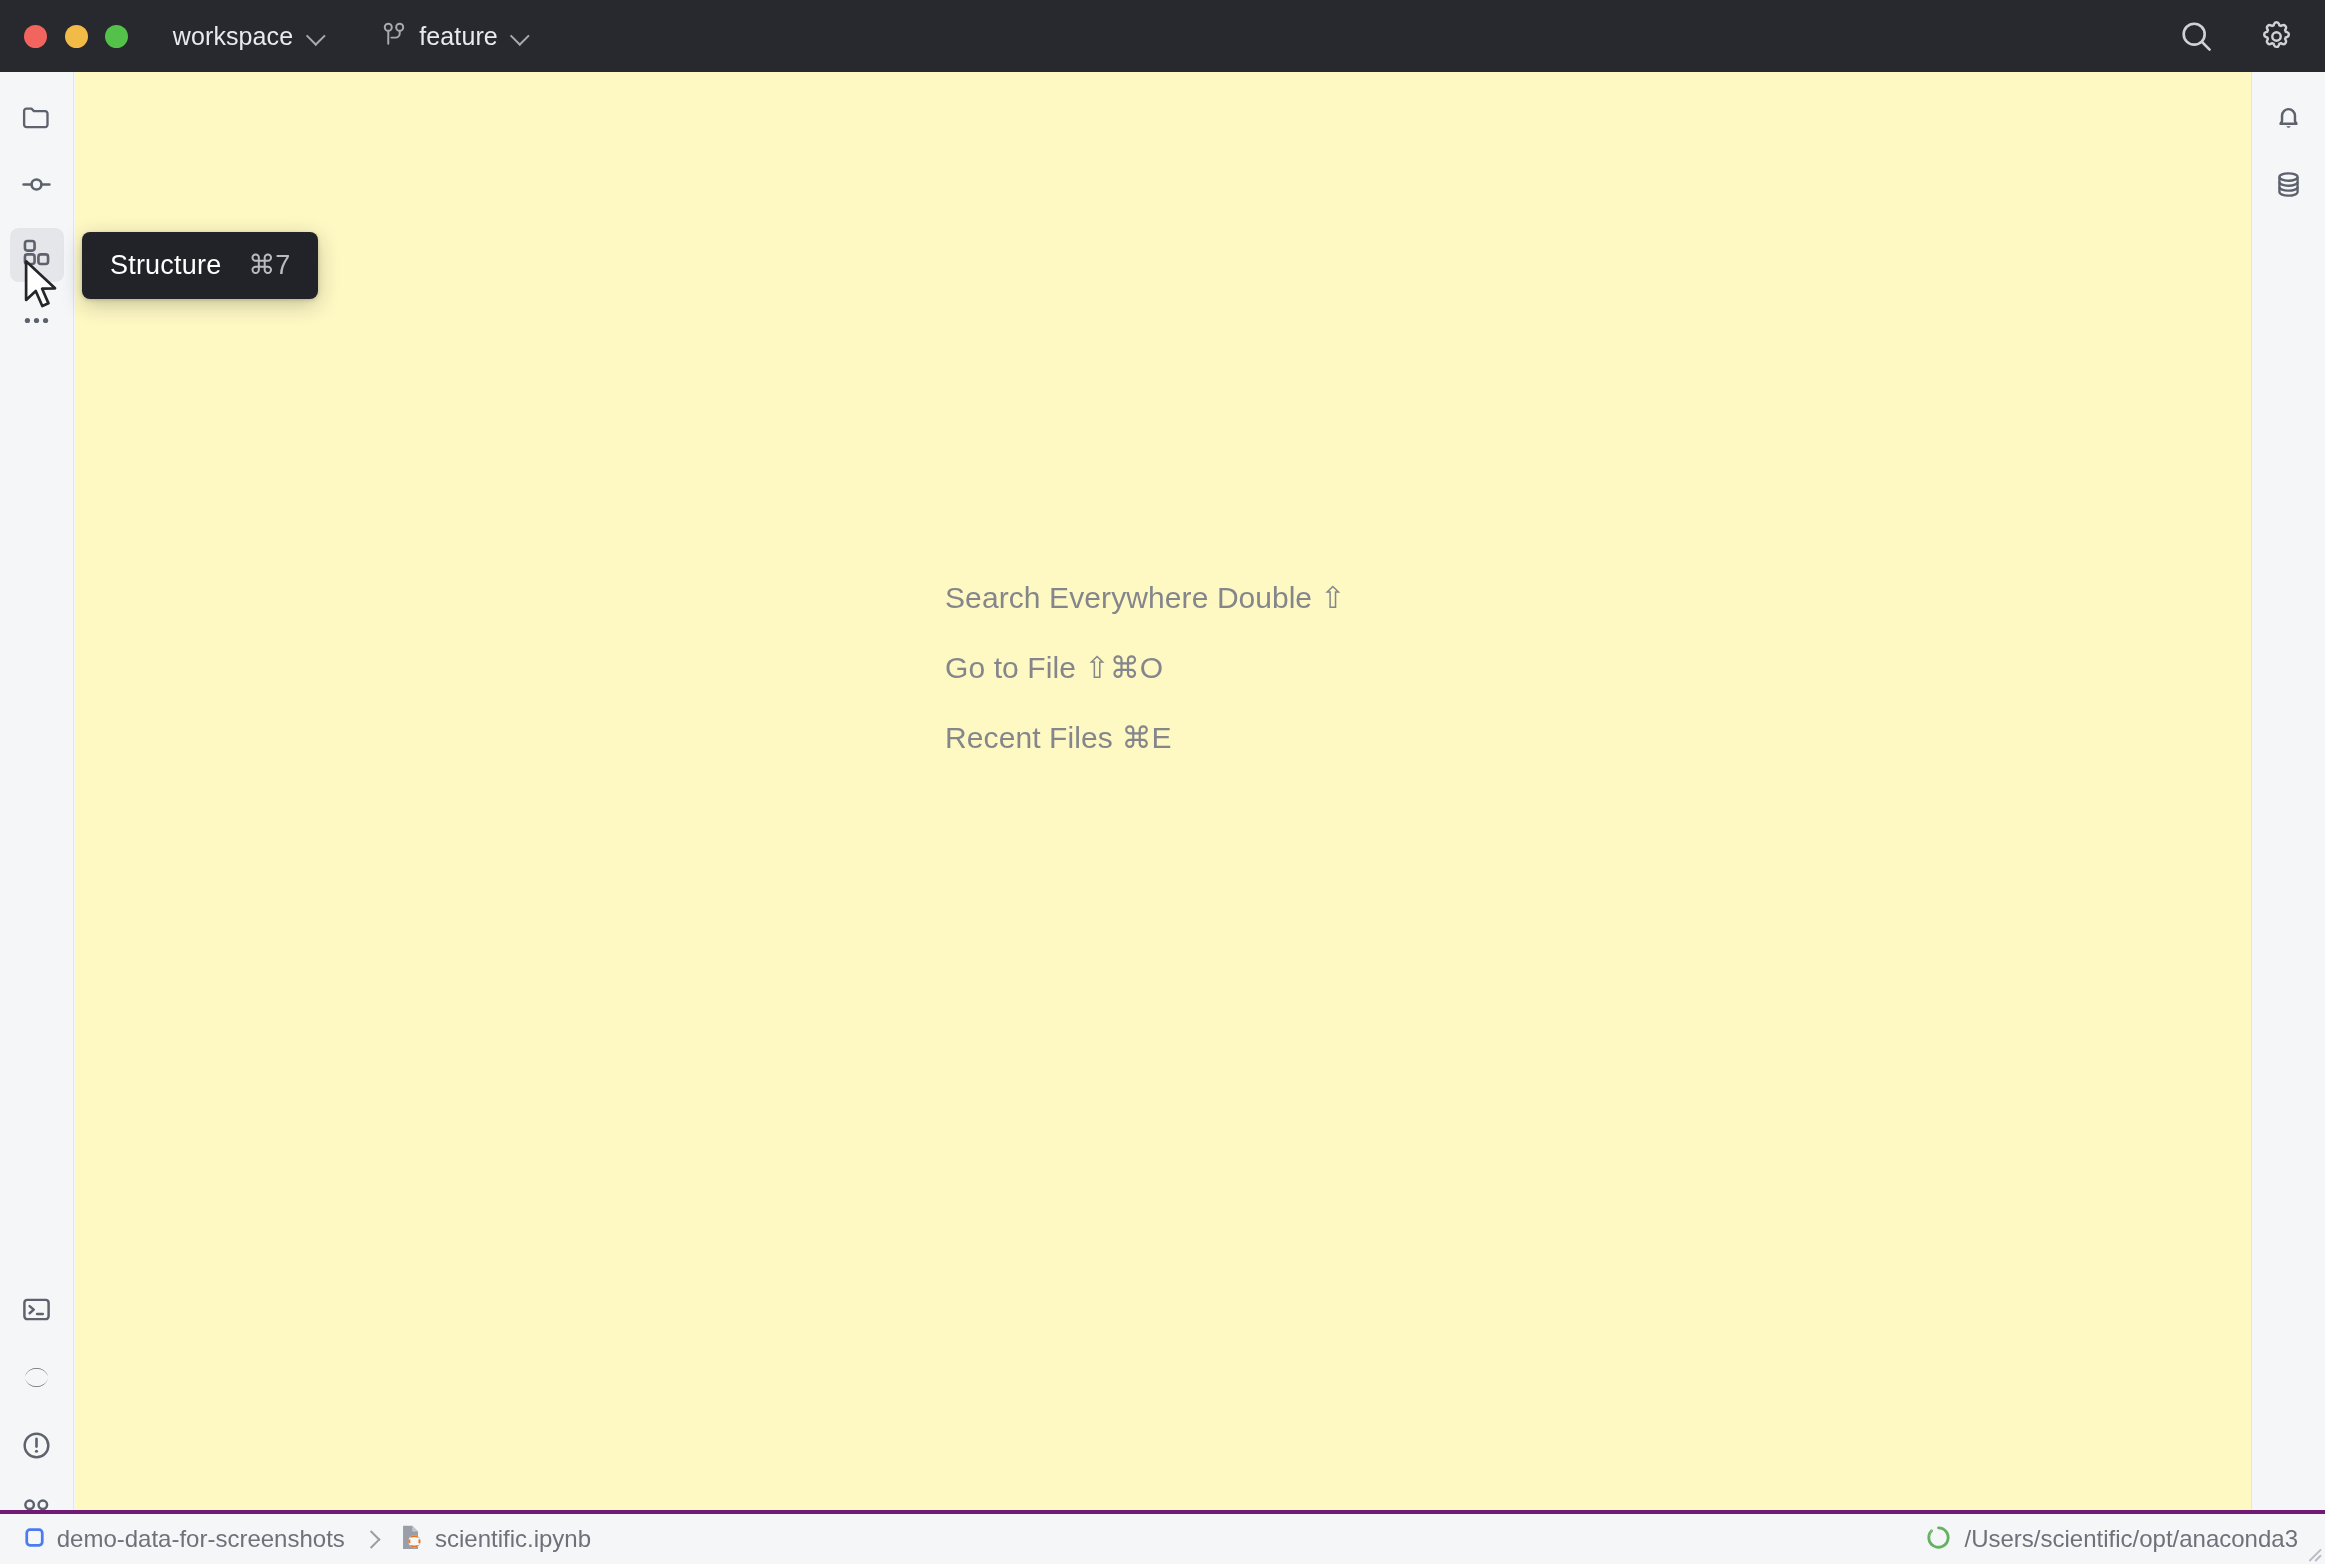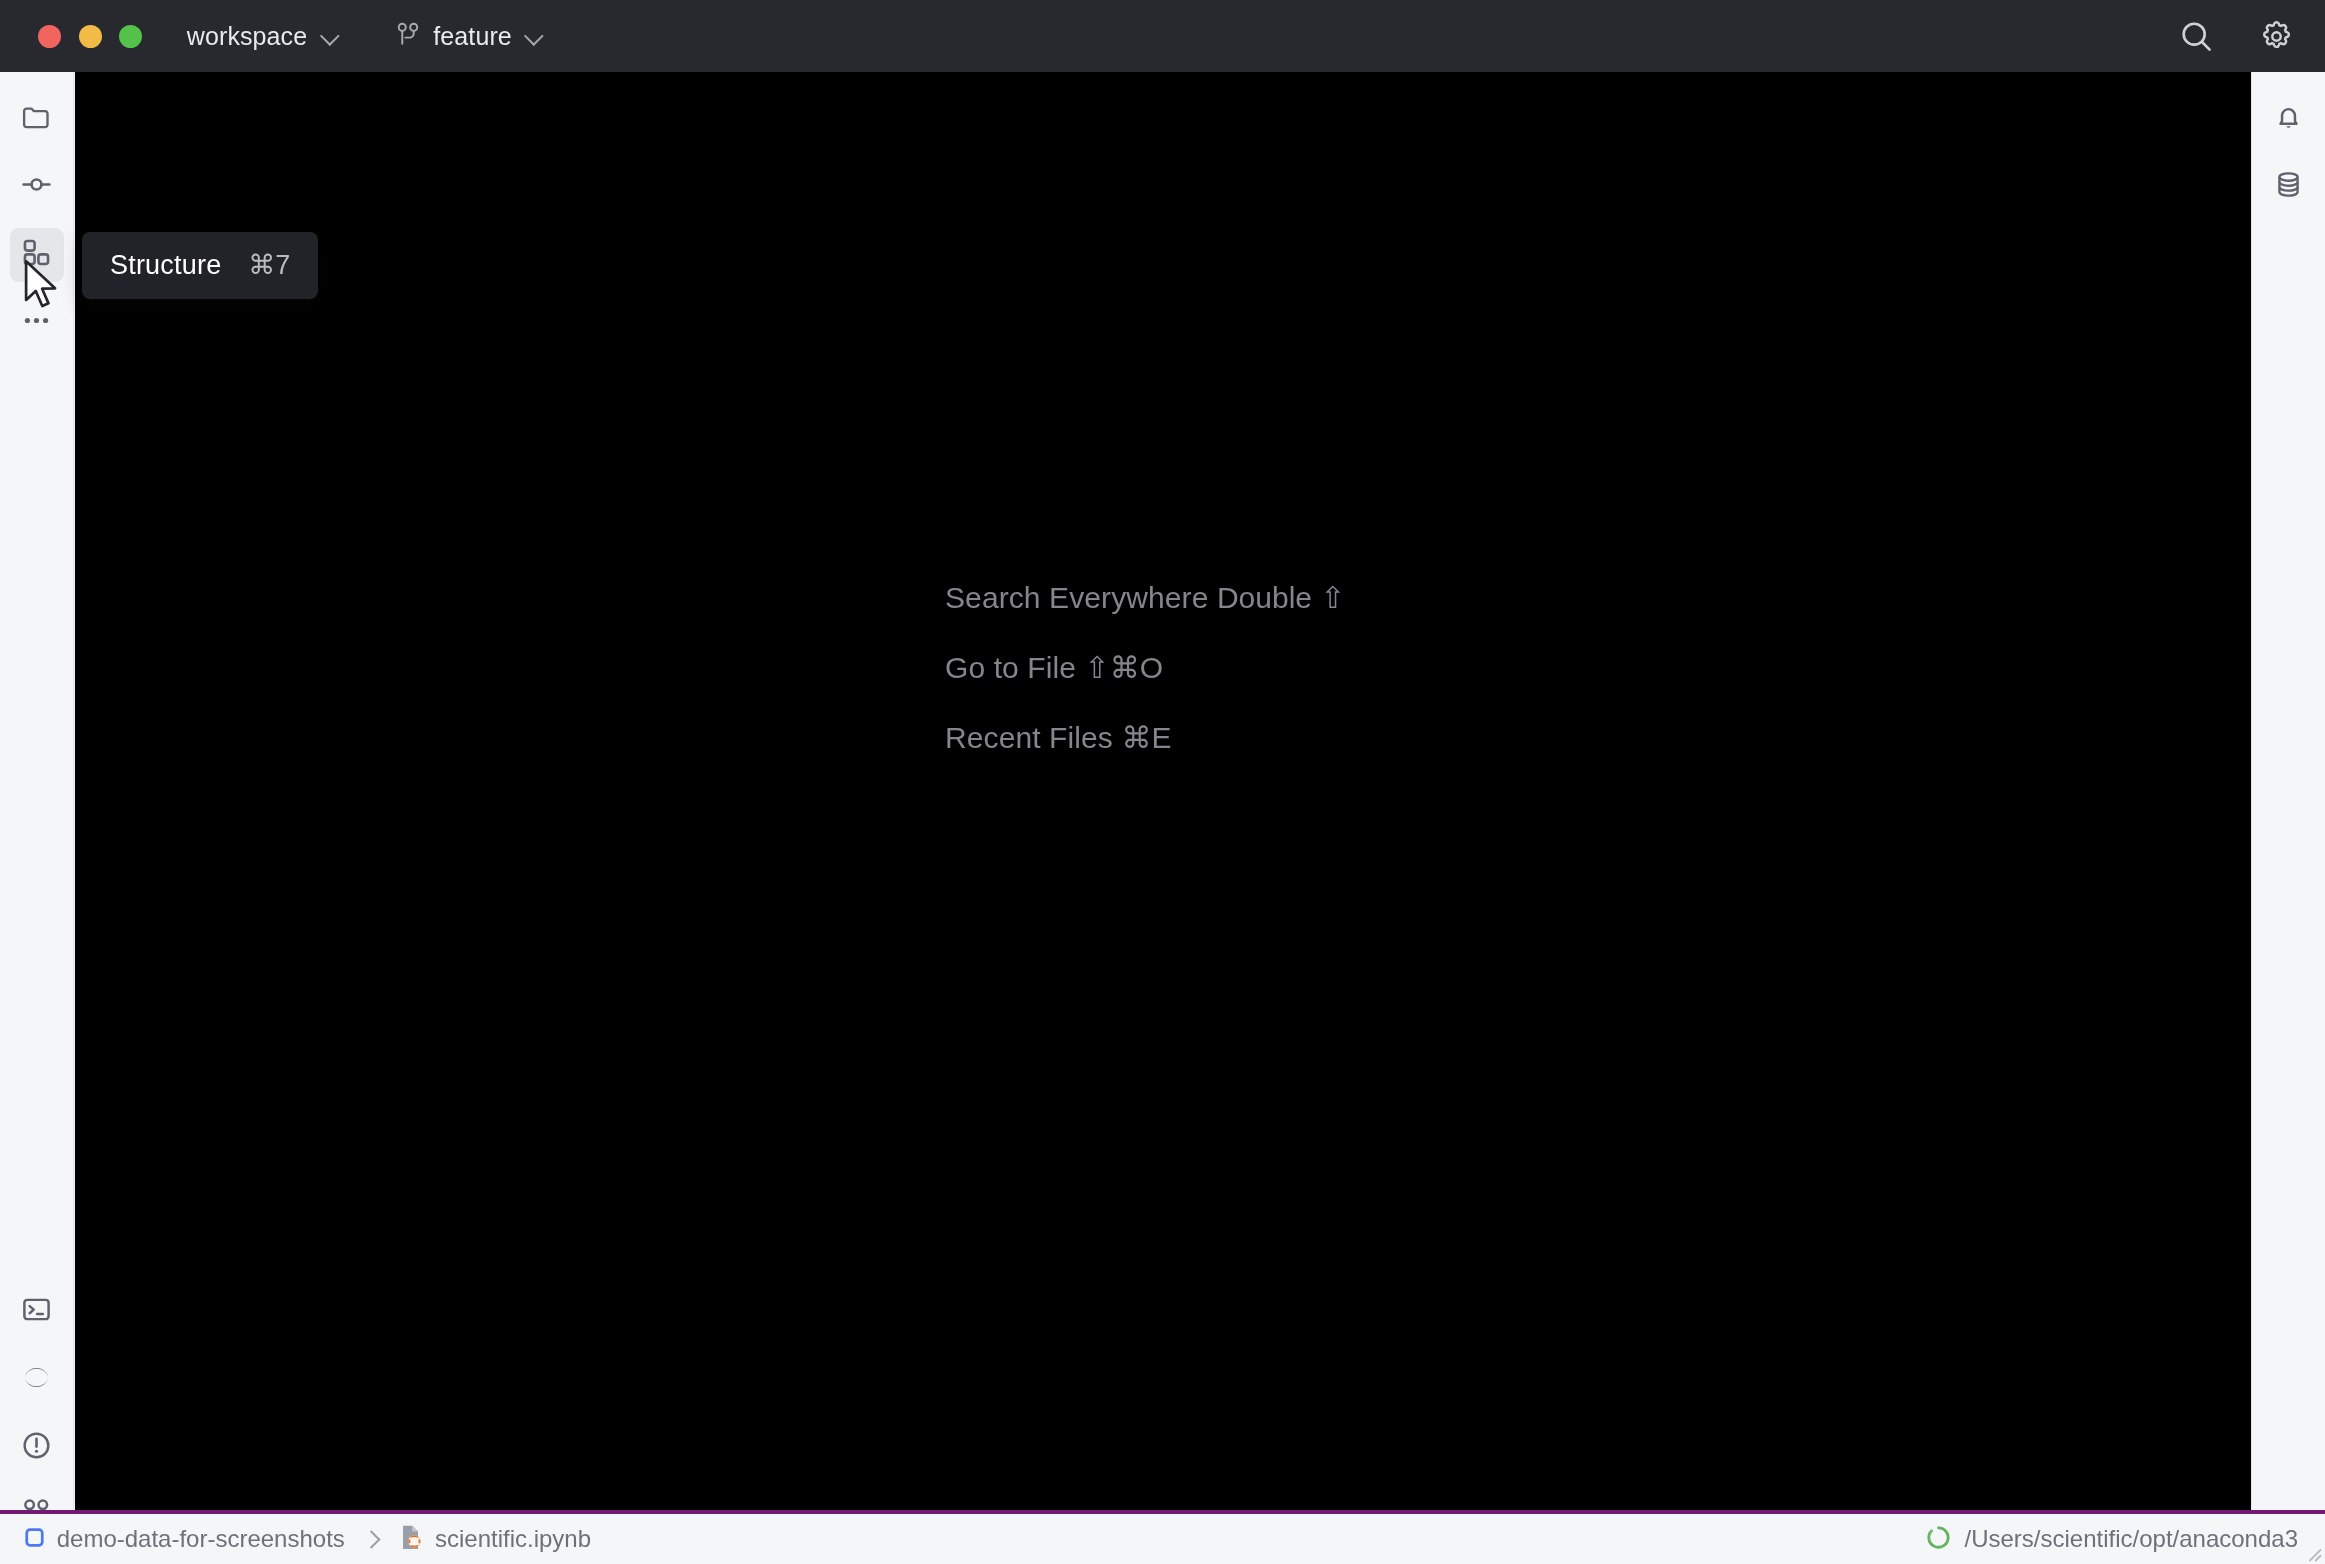--- a/index.html
+++ b/index.html
@@ -22,21 +22,21 @@
   
   .titlebar {
     position: absolute;
     top: 0; left: 0;
     width: 2325px;
     height: 72px;
     background: #27292E;
     display: flex;
     align-items: center;
     box-sizing: border-box;
-    padding: 0 23px 0 38px;
+    padding: 0 23px 0 24px;
   }
   .traffic {
     display: flex;
     align-items: center;
     gap: 17.5px;
     margin-right: 37px;
   }
   .dot {
     width: 23px; height: 23px;
     border-radius: 50%;
@@ -128,21 +128,21 @@
     align-items: center;
     padding-top: 13.6px;
   }
 
   
   .editor {
     position: absolute;
     top: 72px; left: 75px;
     width: 2176px;
     height: 1438px;
-    background: #000000;
+    background: #fef9c3;
   }
   .hints {
     position: absolute;
     left: 870px;
     top: 491px;
     display: flex;
     flex-direction: column;
     gap: 0;
   }
   .hint {

